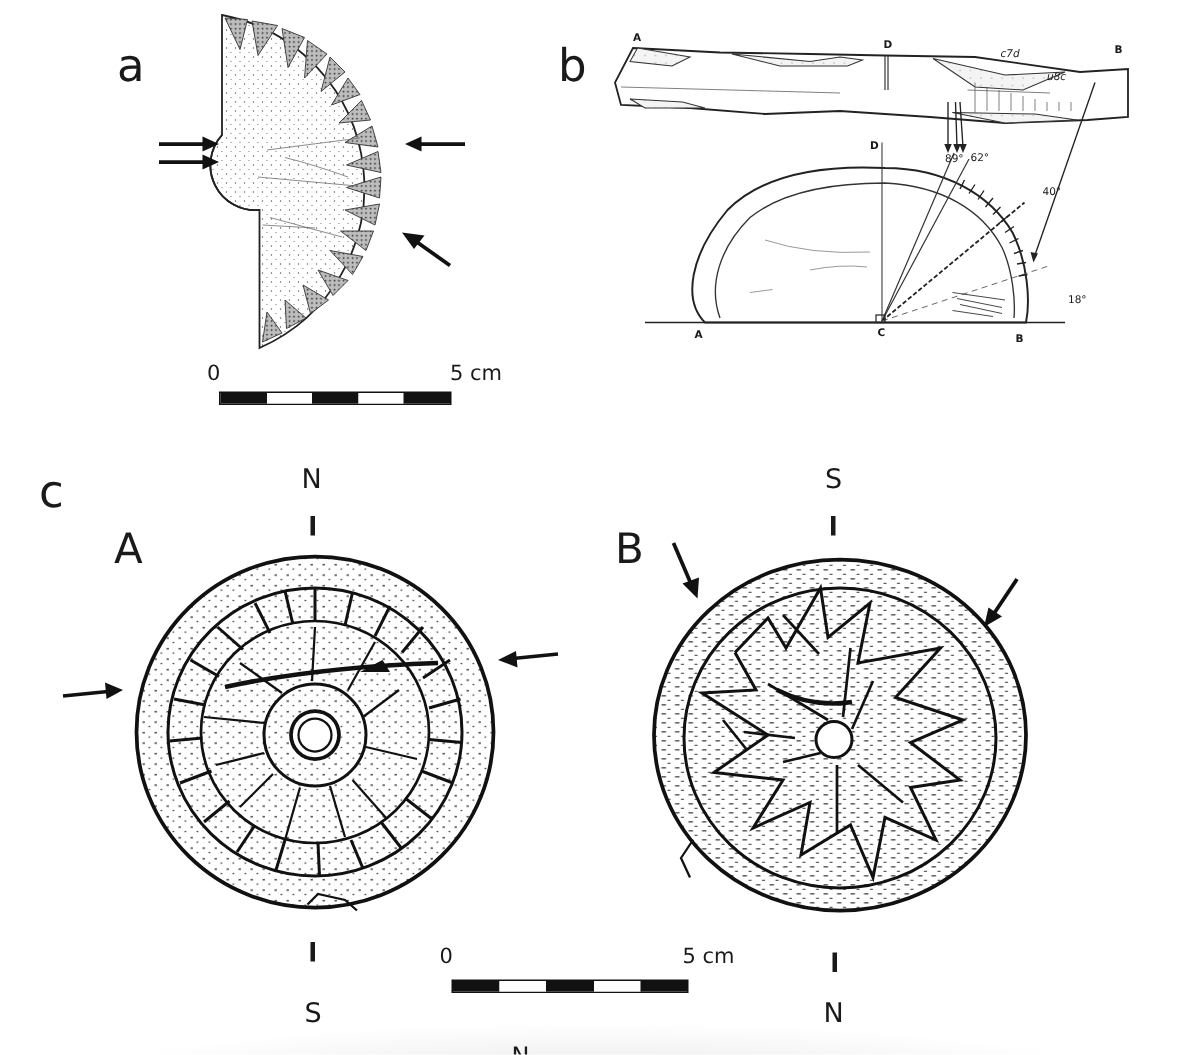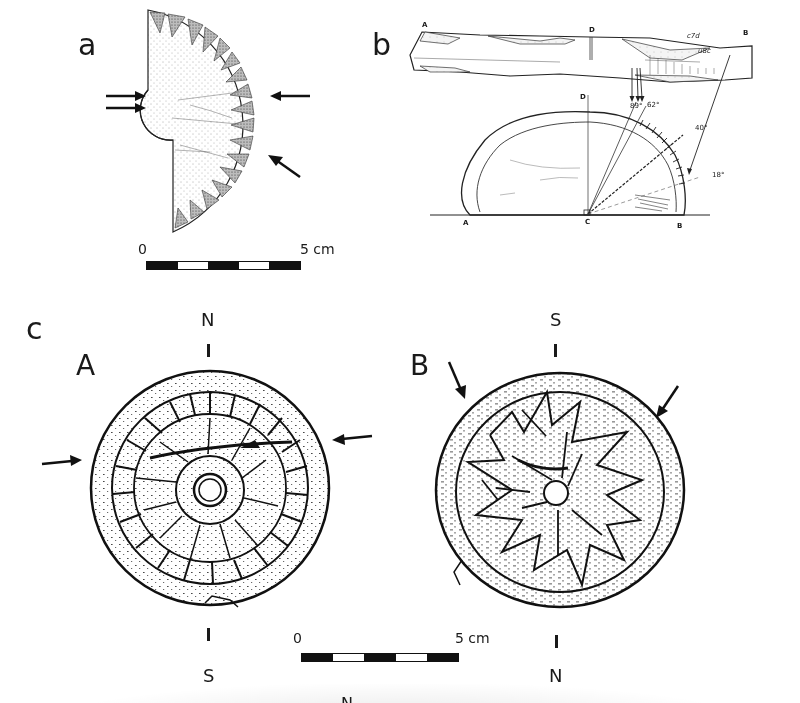--- a/index.html
+++ b/index.html
@@ -170,28 +170,28 @@
     <rect x="184" y="210" width="6" height="5" fill="none" stroke="#222" stroke-width="0.8"></rect>
     <g stroke="#777" stroke-width="0.5" fill="none">
       <path d="M110,160 Q140,170 180,168"></path>
       <path d="M140,180 Q160,176 178,178"></path>
       <path d="M100,195 L115,193"></path>
     </g>
   </svg>
 
   <span class="lbl tiny" style="left:422px; top:22px;">A</span>
   <span class="lbl tiny" style="left:589px; top:27px;">D</span>
-  <span class="lbl tiny" style="left:667px; top:33px; font-weight:normal; font-style:italic;margin-left:20px;">c7d</span>
+  <span class="lbl tiny" style="left:667px; top:33px; font-weight:normal; font-style:italic;">c7d</span>
   <span class="lbl tiny" style="left:698px; top:48px; font-weight:normal; font-style:italic;">u8c</span>
   <span class="lbl tiny" style="left:743px; top:30px;">B</span>
   <span class="lbl tiny" style="left:580px; top:94px;">D</span>
   <span class="lbl tiny" style="left:630px; top:103px; font-weight:normal;">89°</span>
   <span class="lbl tiny" style="left:647px; top:102px; font-weight:normal;text-align:right;">62°</span>
   <span class="lbl tiny" style="left:695px; top:125px; font-weight:normal;text-align:center;">40°</span>
-  <span class="lbl tiny" style="left:712px; top:172px; font-weight:normal;">18°</span>
+  <span class="lbl tiny" style="left:712px; top:197px; font-weight:normal;">18°</span>
   <span class="lbl tiny" style="left:463px; top:220px;">A</span>
   <span class="lbl tiny" style="left:585px; top:219px;">C</span>
   <span class="lbl tiny" style="left:677px; top:223px;">B</span>
 
   <span class="lbl panel-letter" style="left:26px; top:314px;">c</span>
 
   <span class="lbl disc-letter" style="left:76px; top:352px;">A</span>
   <span class="lbl dir" style="left:201px; top:311px;">N</span>
   <div class="tick" style="left:207px; top:344px;"></div>
   <div class="tick" style="left:207px; top:628px;"></div>

